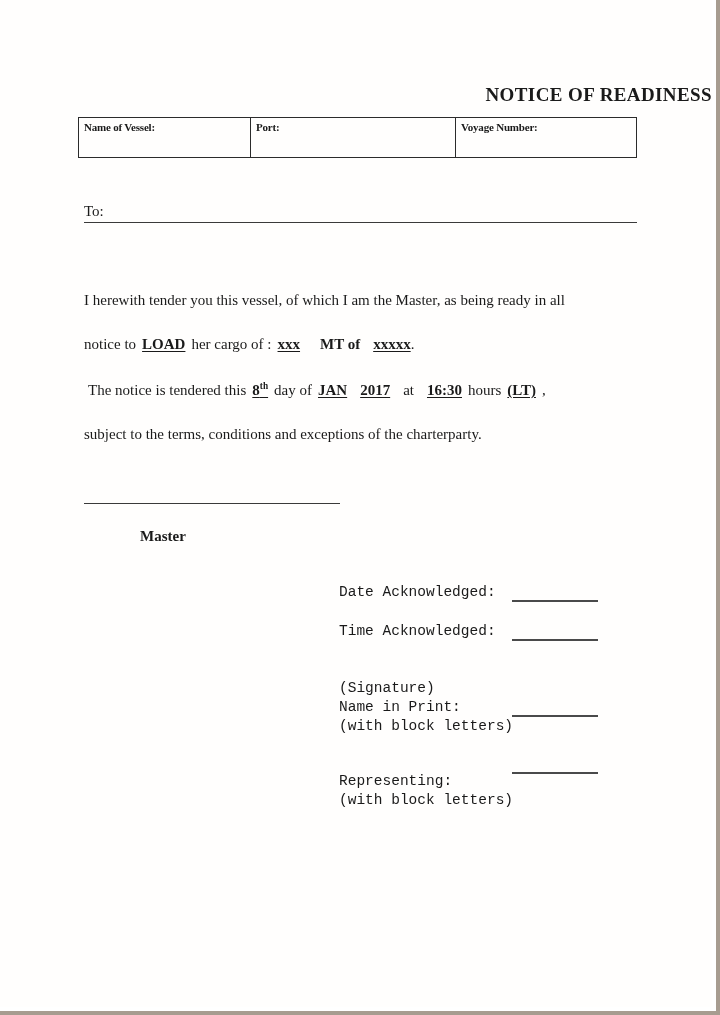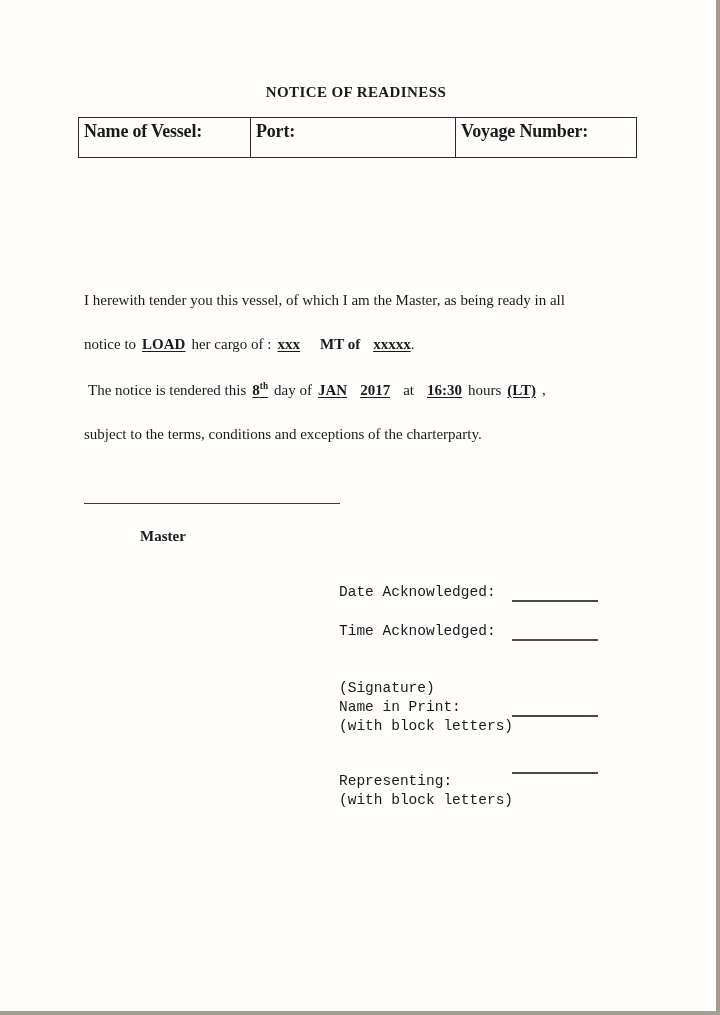--- a/index.html
+++ b/index.html
@@ -34,41 +34,41 @@
     height: 1007px;
     background: #fffefd;
   }
 
   
   .doc-title {
     position: absolute;
     left: 0;
     top: 84px;
     width: 712px;
-    text-align: center;
-    font-size: 15px;
+    text-align: right;
+    font-size: 19px;
     font-weight: bold;
     letter-spacing: 0.4px;
   }
 
   
   .vessel-table {
     position: absolute;
     left: 78px;
     top: 117px;
     width: 559px;
     height: 41px;
     border: 1.6px solid #2b2b2b;
     box-sizing: border-box;
     display: flex;
   }
   .vessel-cell {
     box-sizing: border-box;
     padding: 3px 0 0 5px;
-    font-size: 18px;
+    font-size: 11px;
     font-weight: bold;
     letter-spacing: -0.2px;
     white-space: nowrap;
   }
   .vessel-cell.c1 { width: 172px; border-right: 1.6px solid #2b2b2b; }
   .vessel-cell.c2 { width: 205px; border-right: 1.6px solid #2b2b2b; }
   .vessel-cell.c3 { flex: 1; }
 
   
   .to-row {
@@ -162,20 +162,23 @@
   <div class="sheet">
 
     <div class="doc-title">NOTICE OF READINESS</div>
 
     <div class="vessel-table">
       <div class="vessel-cell c1">Name of Vessel:</div>
       <div class="vessel-cell c2">Port:</div>
       <div class="vessel-cell c3">Voyage Number:</div>
     </div>
 
+    <div class="to-row">
+      <span>To:</span>
+    </div>
 
     <div class="body-line line-1">I herewith tender you this vessel, of  which I am the Master, as being ready in all</div>
 
     <div class="body-line line-2">
       <span>notice to</span><span class="sp-s"></span><span class="bu">LOAD</span><span class="sp-s"></span><span>her cargo of :</span><span class="sp-s"></span><span class="bu">xxx</span><span class="sp-l"></span><span class="b">MT  of</span><span class="sp-m"></span><span class="bu">xxxxx</span><span>.</span>
     </div>
 
     <div class="body-line line-3">
       <span>The notice is tendered this</span><span class="sp-s"></span><span class="bu"><span>8</span><sup>th</sup></span><span class="sp-s"></span><span>day of</span><span class="sp-s"></span><span class="bu">JAN</span><span class="sp-m"></span><span class="bu">2017</span><span class="sp-m"></span><span>at</span><span class="sp-m"></span><span class="bu">16:30</span><span class="sp-s"></span><span>hours</span><span class="sp-s"></span><span class="bu">(LT)</span><span class="sp-s"></span><span>,</span>
     </div>

